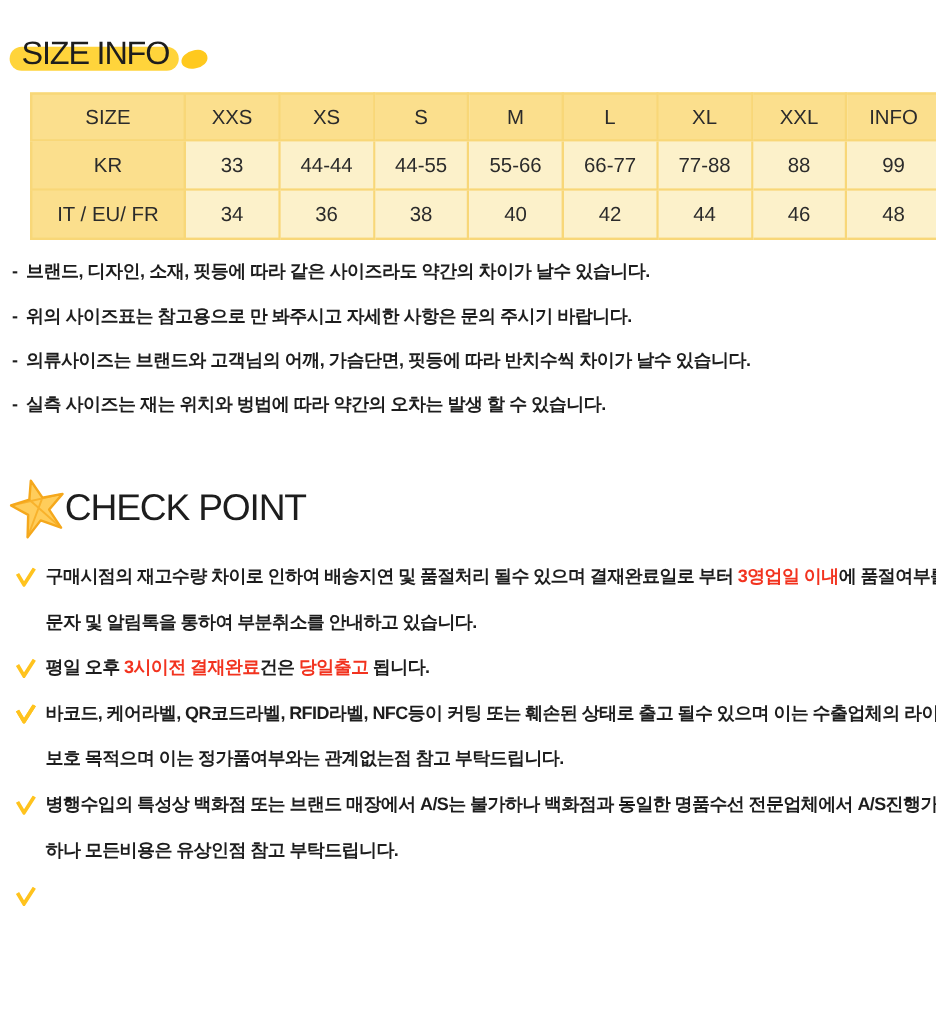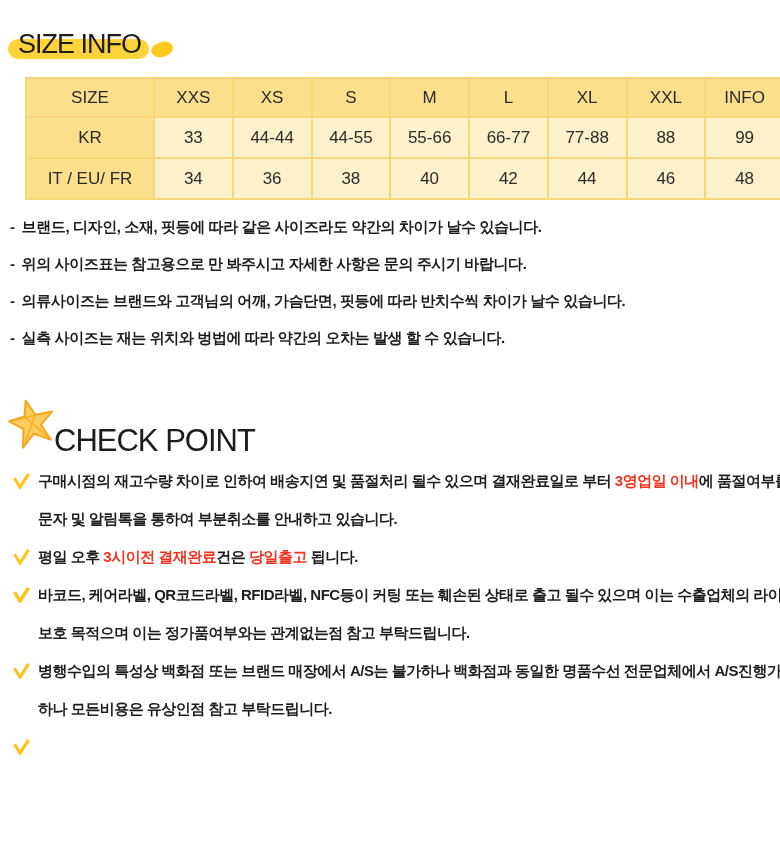--- a/index.html
+++ b/index.html
@@ -62,21 +62,21 @@
   .note{
     font-size:15px;font-weight:700;letter-spacing:-0.4px;
     line-height:21px;margin-bottom:16px;white-space:nowrap;
   }
   .note .marker{margin-right:7px;font-weight:700;}
 
   
   .cp-wrap{margin:58px 0 0 10px;height:46px;position:relative;}
   .star-icon{position:absolute;left:-2px;top:-12px;}
   .cp-title{
-    position:absolute;left:44px;top:18px;
+    position:absolute;left:44px;top:0;
     font-size:31px;font-weight:500;letter-spacing:-1px;line-height:34px;
   }
 
   
   .checks{margin-top:10px;}
   .check-line{
     position:relative;padding-left:38px;line-height:38px;
     font-size:15px;font-weight:700;letter-spacing:-0.5px;white-space:nowrap;
   }
   .check-line .check-icon{

